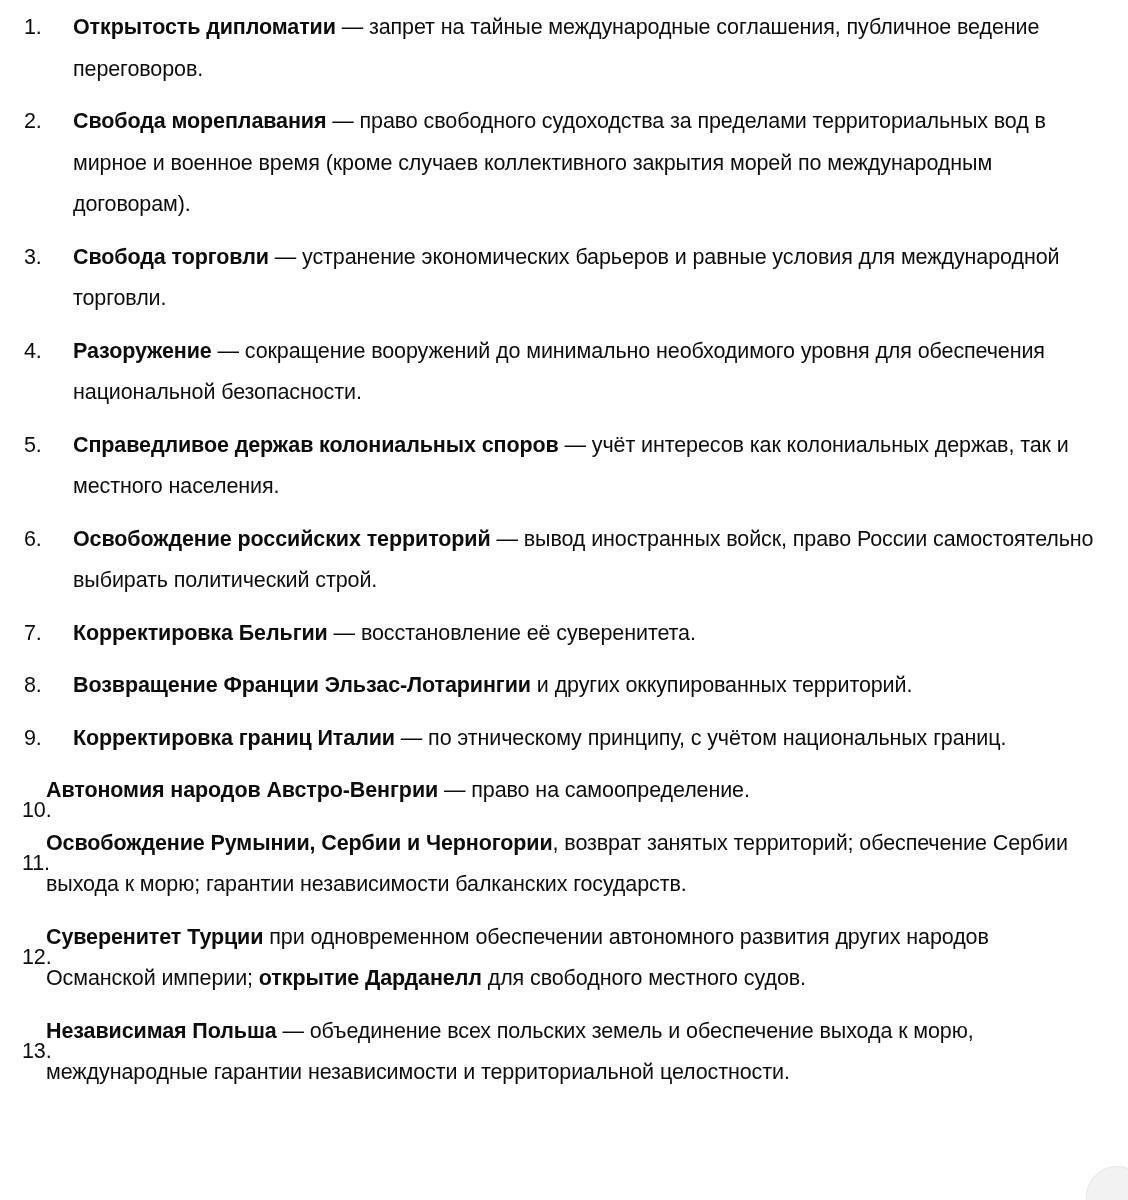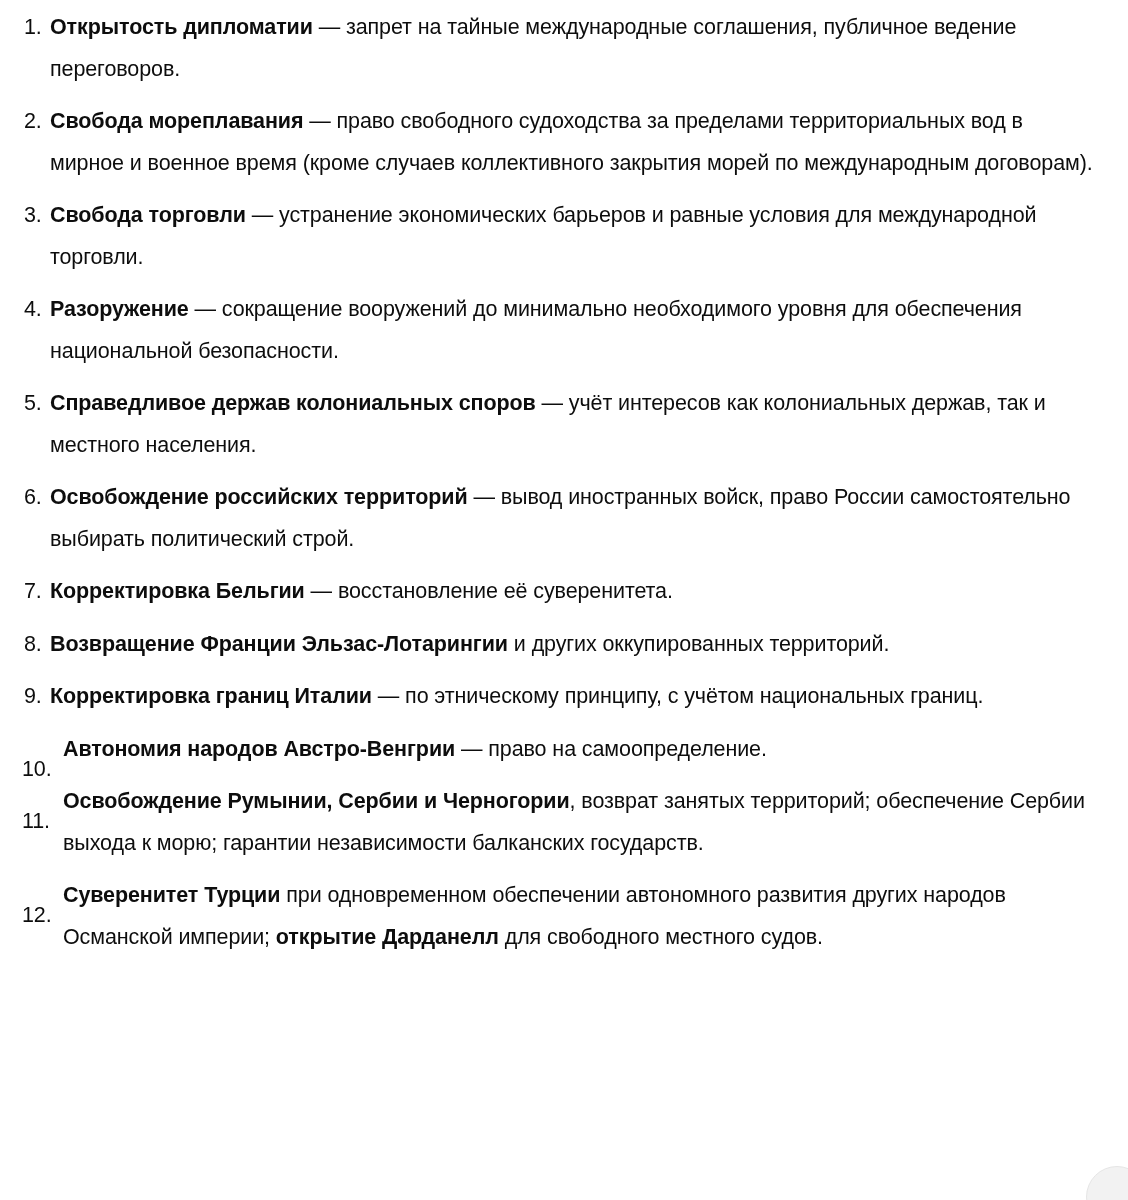--- a/index.html
+++ b/index.html
@@ -16,22 +16,22 @@
     position: relative;
     font-size: 21.5px;
     line-height: 41.5px;
     margin: 0 0 11px 0;
     padding-right: 30px;
     letter-spacing: -0.1px;
   }
   li.point .num {
     position: absolute; left: 24px; top: 0;
   }
-  li.point.single .body { padding-left: 50px; display: block; }
-  li.point.double .body { padding-left: 63px; display: block; }
+  li.point.single .body { padding-left: 73px; display: block; }
+  li.point.double .body { padding-left: 46px; display: block; }
   li.point.double .num { left: 22px; margin-top: 20px; }
   b { font-weight: 700; }
   .corner {
     position: absolute; right: -20px; bottom: -28px;
     width: 60px; height: 60px; border-radius: 50%;
     background: #f2f2f2; border: 1px solid #e6e6e6;
   }
 </style>
 </head>
 <body>
@@ -78,15 +78,19 @@
       <span class="body"><b>Автономия народов Австро-Венгрии</b><span> — право на самоопределение.</span></span>
     </li>
   <li class="point double">
       <span class="num">11.</span>
       <span class="body"><b>Освобождение Румынии, Сербии и Черногории</b><span>, возврат занятых территорий; обеспечение Сербии выхода к морю; гарантии независимости балканских государств.</span></span>
     </li>
   <li class="point double">
       <span class="num">12.</span>
       <span class="body"><b>Суверенитет Турции</b><span> при одновременном обеспечении автономного развития других народов Османской империи; </span><b>открытие Дарданелл</b><span> для свободного местного судов.</span></span>
     </li>
+  <li class="point double">
+      <span class="num">13.</span>
+      <span class="body"><b>Независимая Польша</b><span> — объединение всех польских земель и обеспечение выхода к морю, международные гарантии независимости и территориальной целостности.</span></span>
+    </li>
 </ol>
 
 <div class="corner"></div>
 
 </body></html>

